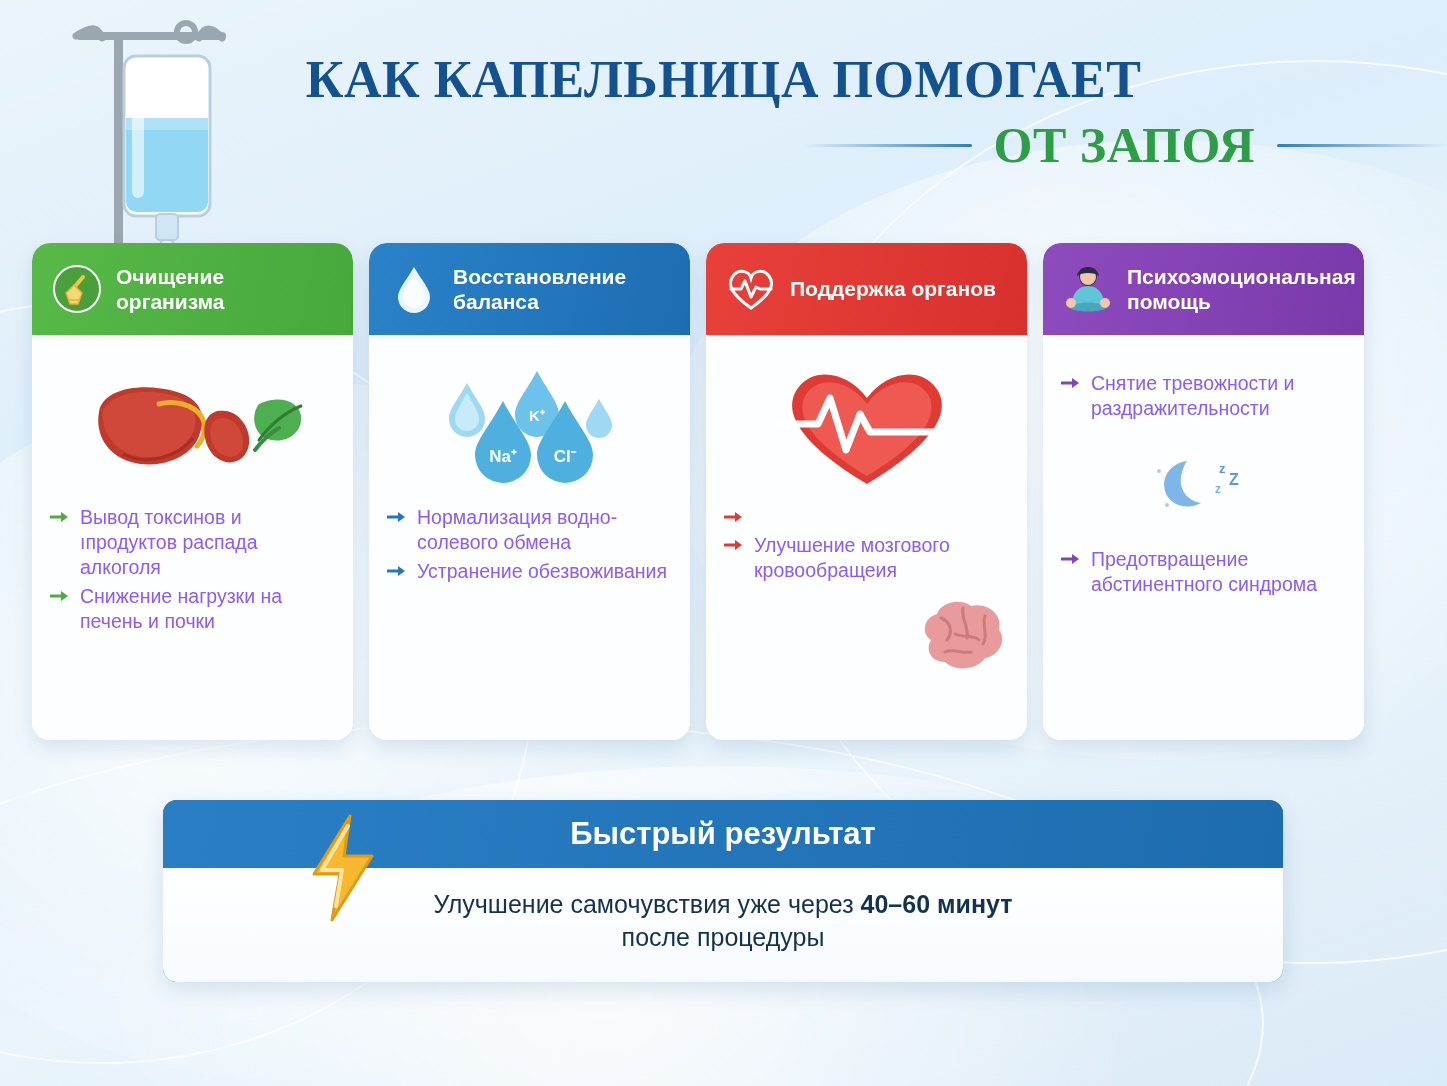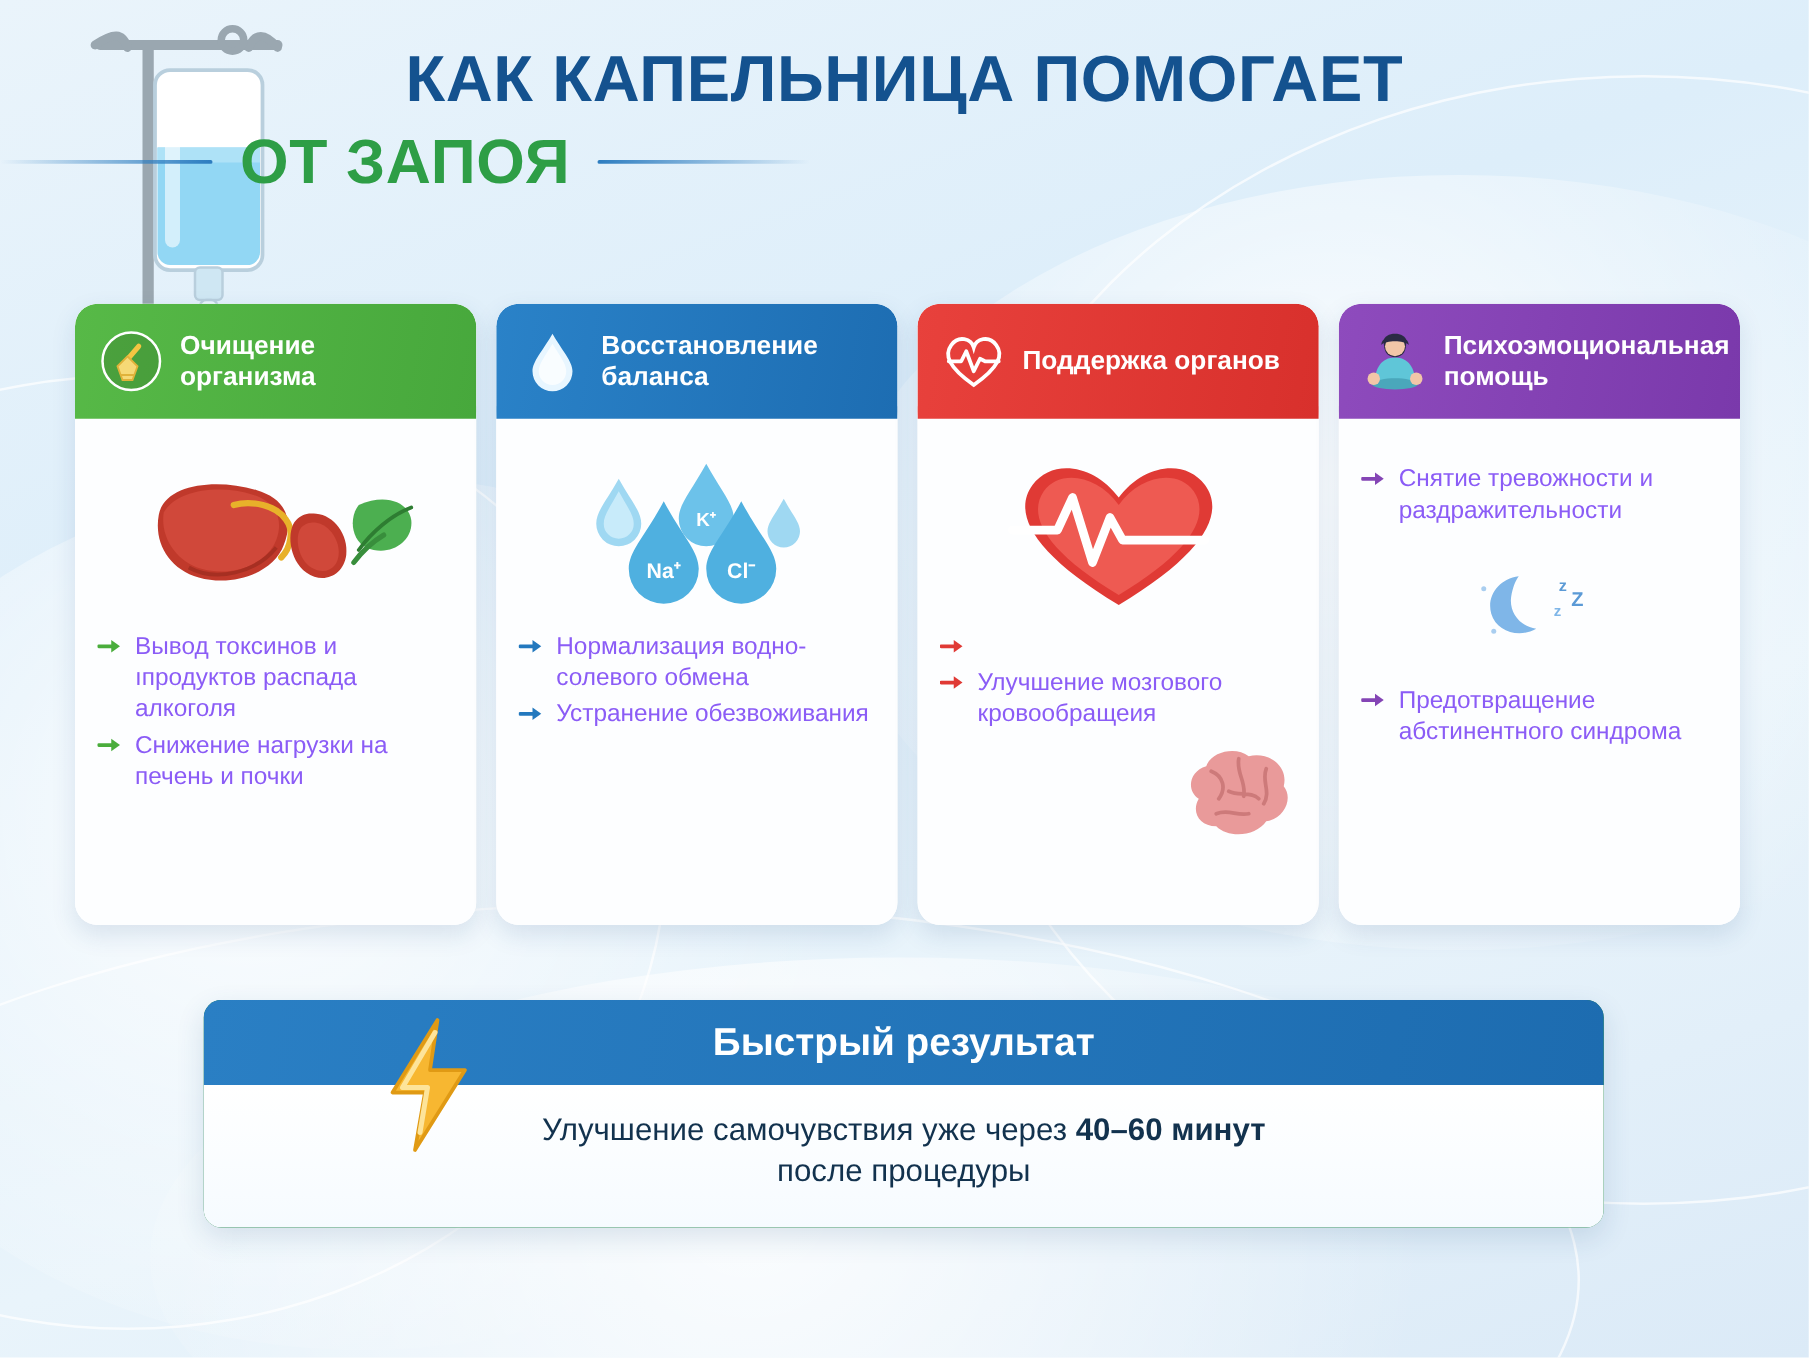--- a/index.html
+++ b/index.html
@@ -31,39 +31,41 @@
     border-radius: 50%;
     pointer-events: none;
   }
   .bg-arc.a1 { width: 1100px; height: 900px; right: -420px; top: 60px; }
   .bg-arc.a2 { width: 860px; height: 760px; left: -330px; top: 300px; }
   .bg-arc.a3 { width: 1500px; height: 600px; left: -240px; bottom: -240px; }
 
   
   .header {
     position: absolute;
-    top: 36px;
+    top: 52px;
     left: 0;
     width: 100%;
     text-align: center;
     z-index: 5;
+    font-family: Liberation Serif, serif;
   }
   .title-main {
     font-size: 52px;
     font-weight: bold;
     letter-spacing: 0.5px;
     color: #14528f;
     line-height: 1.08;
   }
   .title-sub-wrap {
     display: flex;
     align-items: center;
-    justify-content: flex-start;
+    justify-content: flex-end;
     gap: 22px;
     margin-top: 8px;
+    padding-left: 48px;
   }
   .title-rule {
     height: 3px;
     width: 170px;
     background: linear-gradient(90deg, rgba(30,110,180,0) 0%, #2d7dc0 100%);
     border-radius: 2px;
   }
   .title-rule.right {
     background: linear-gradient(90deg, #2d7dc0 0%, rgba(30,110,180,0) 100%);
   }
@@ -81,21 +83,21 @@
     top: 8px;
     width: 230px;
     height: 420px;
     z-index: 4;
   }
 
   
   .cards {
     position: absolute;
     top: 243px;
-    left: 60px;
+    left: 32px;
     width: 1360px;
     display: flex;
     gap: 16px;
     z-index: 6;
     align-items: center;
   }
   .card {
     width: 321px;
     background: #ffffff;
     border-radius: 18px;

